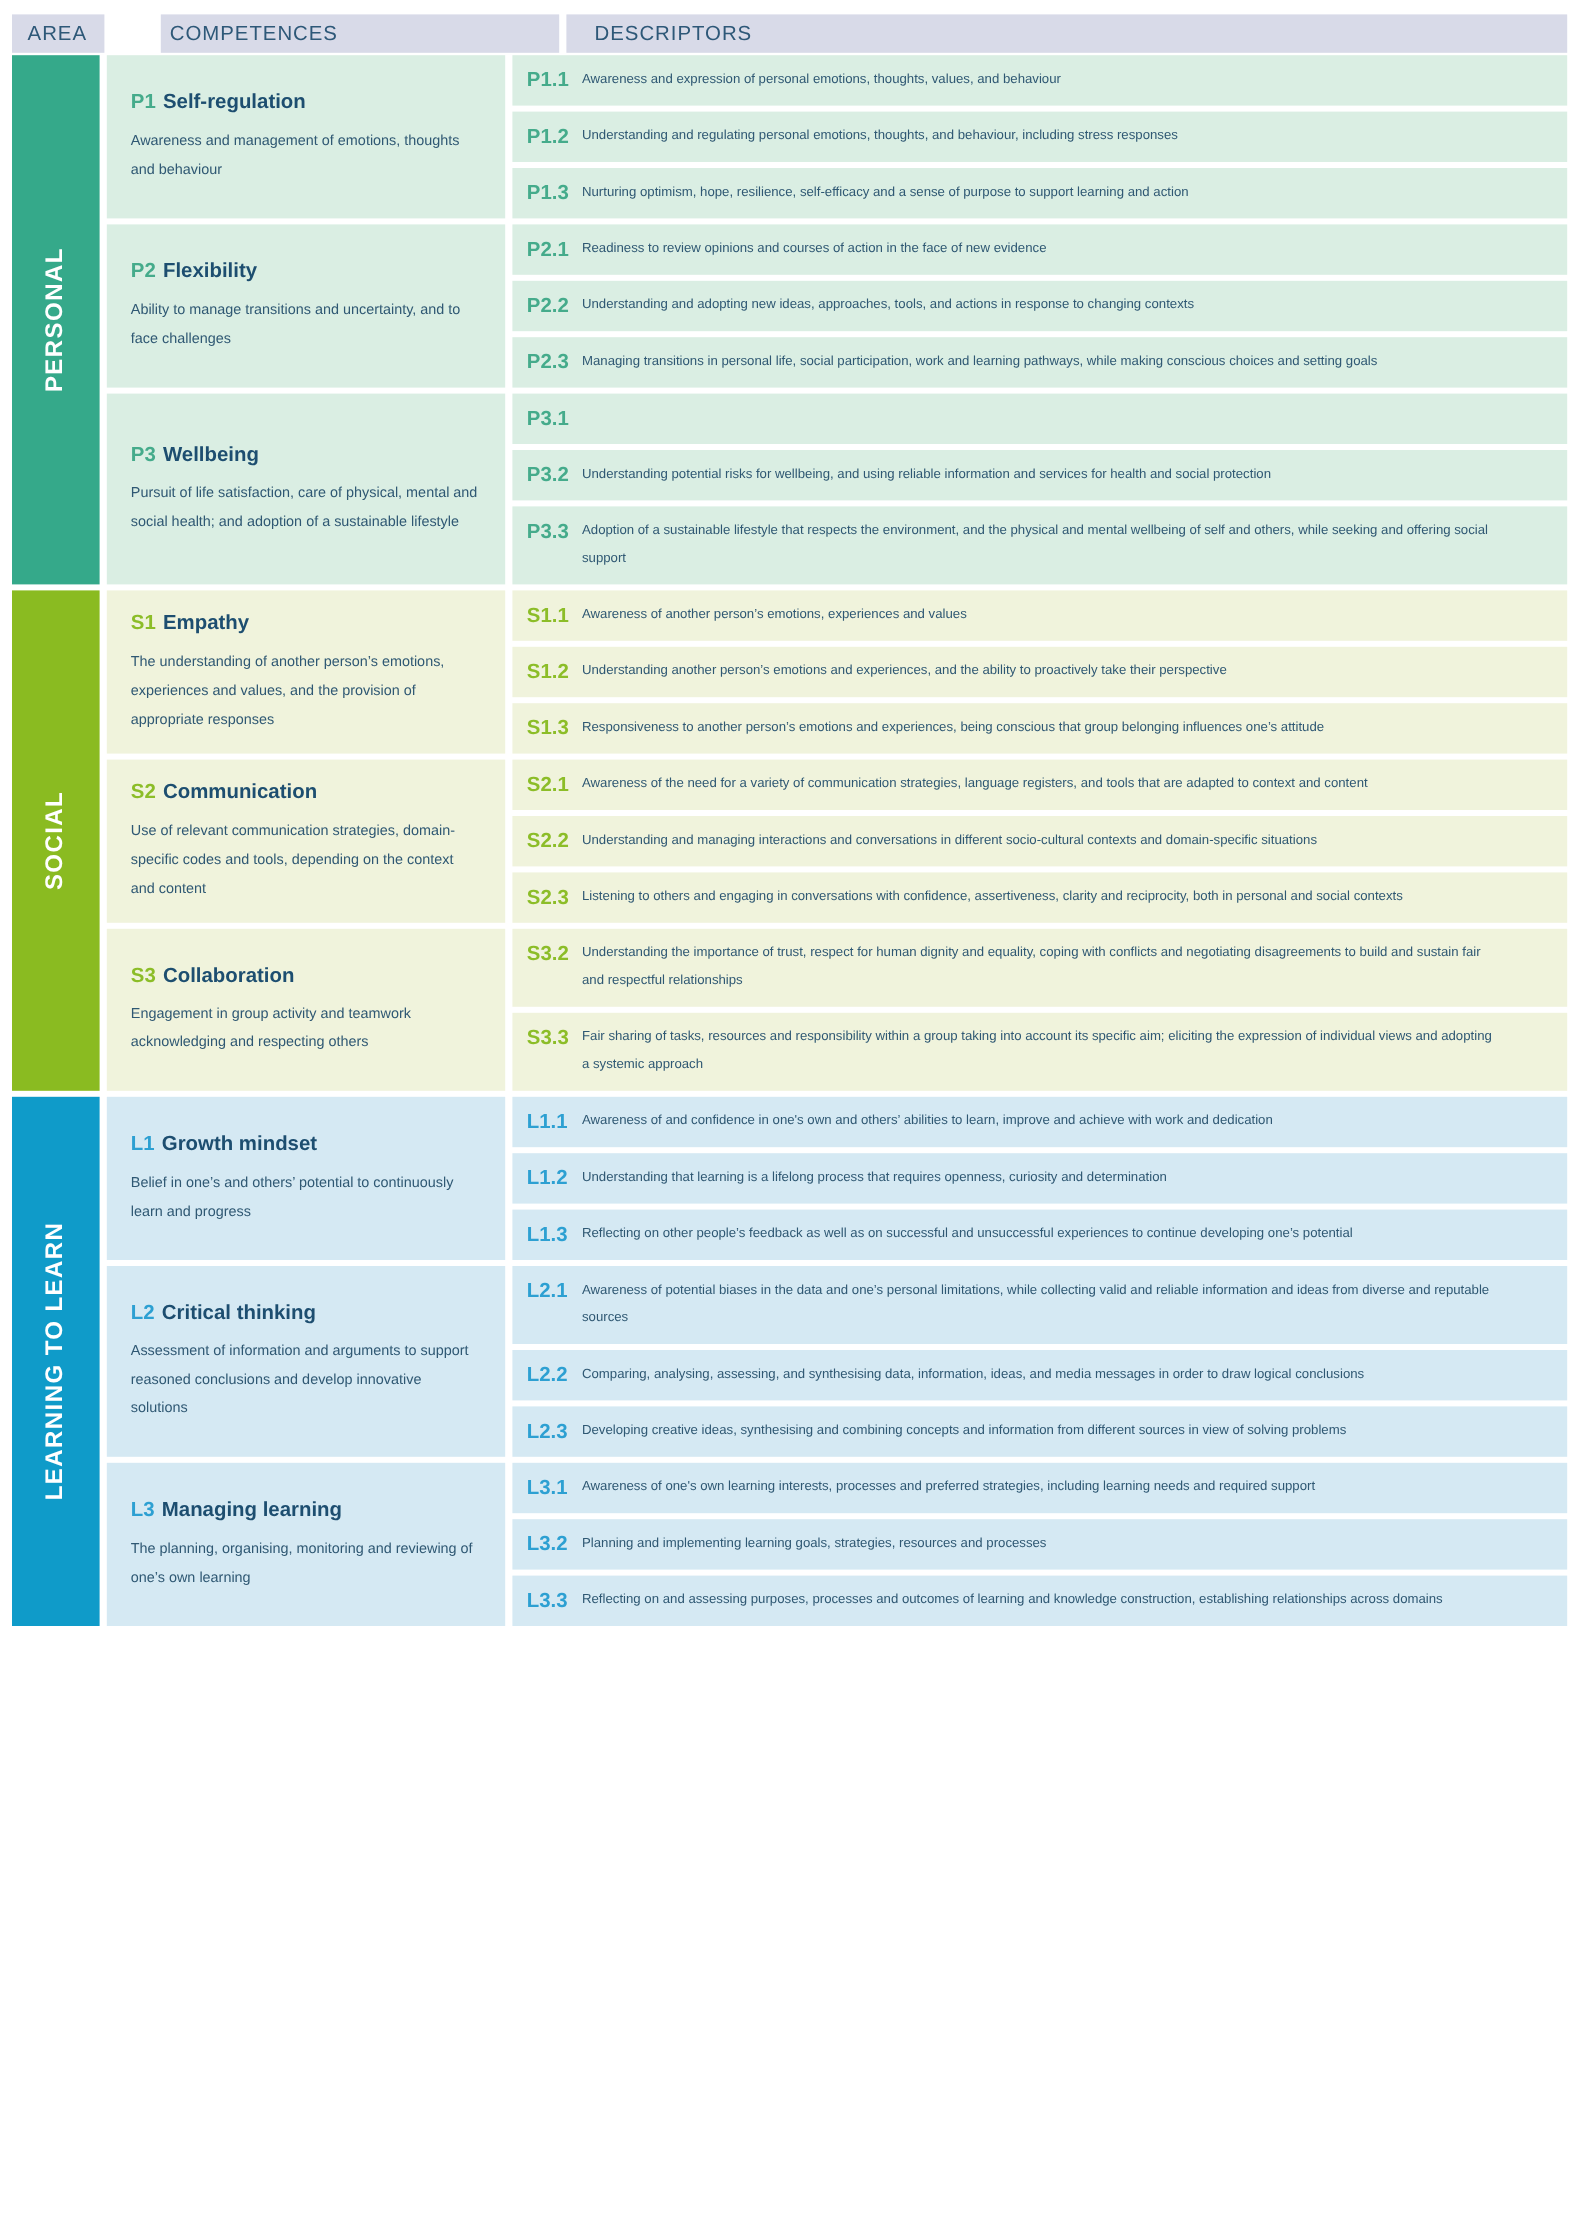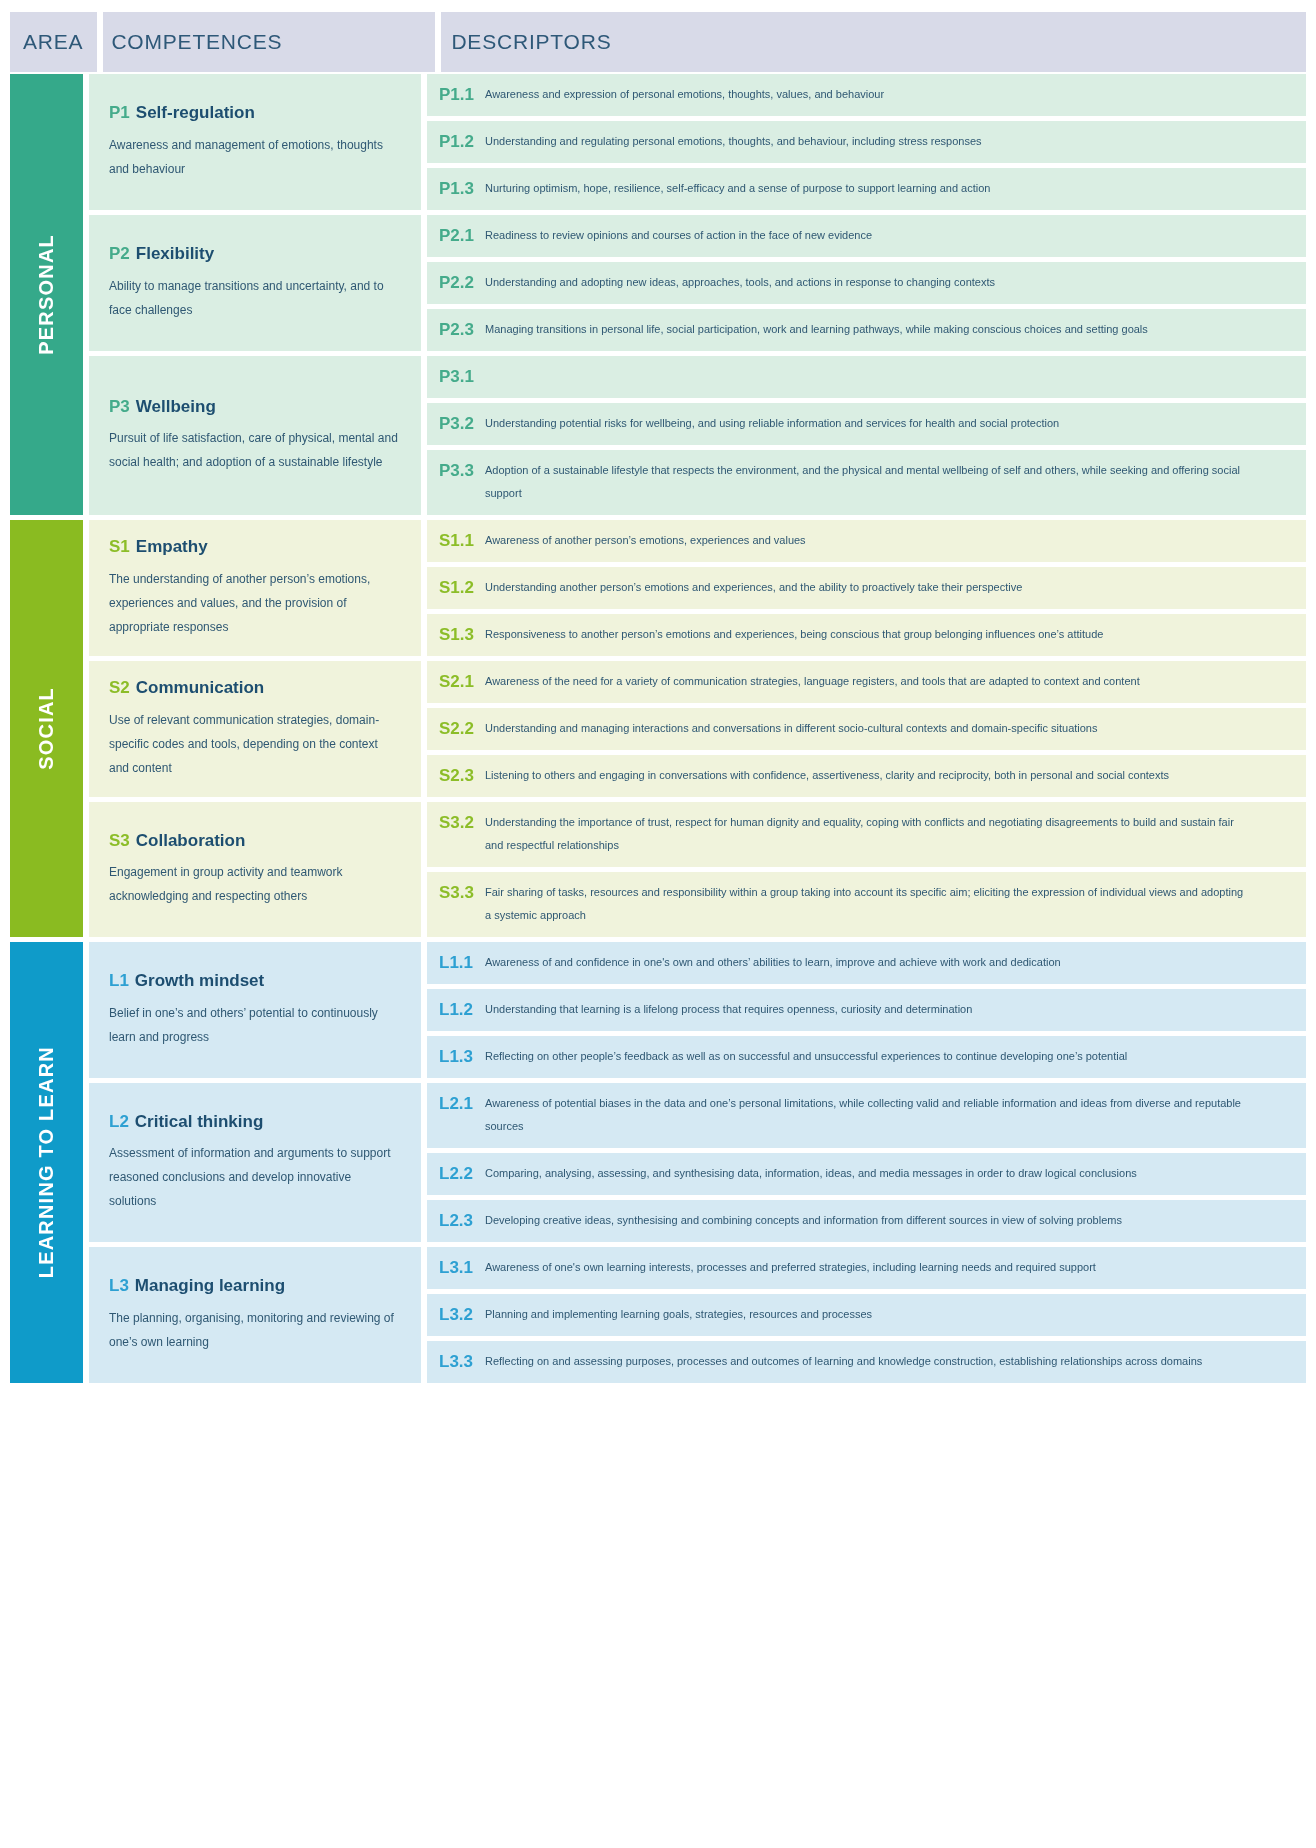--- a/index.html
+++ b/index.html
@@ -5,27 +5,27 @@
   html,body{margin:0;padding:0;background:#ffffff;}
   .page{
     width:1316px;min-height:1848px;box-sizing:border-box;
     padding:12px 10px 0 10px;background:#ffffff;
     font-family:"Liberation Sans","DejaVu Sans",sans-serif;
     color:#2f5873;
   }
   
   .thead{display:flex;gap:6px;margin-bottom:2px;}
   .th{
-    background:#d8dae8;color:#2e5878;font-size:21px;letter-spacing:0.8px;
+    background:#d8dae8;color:#2e5878;font-size:17px;letter-spacing:0.8px;
     display:flex;align-items:center;box-sizing:border-box;
-    height:60px;padding:0 14px;
+    height:32px;padding:0 14px;
   }
   .th.area-h{flex:0 0 73px;justify-content:flex-start;padding-left:13px;}
-  .th.comp-h{flex:0 0 332px;padding-left:8px;}
-  .th.desc-h{flex:1;padding-left:10px;}
+  .th.comp-h{flex:0 0 332px;padding-left:8px;margin-left:41px;}
+  .th.desc-h{flex:1;padding-left:24px;}
   
   .area{display:flex;gap:6px;margin-bottom:5px;}
   .band{flex:0 0 73px;display:flex;align-items:center;justify-content:center;}
   .band-text{
     writing-mode:vertical-rl;transform:rotate(180deg);
     color:#ffffff;font-weight:bold;font-size:20px;letter-spacing:1.2px;
     white-space:nowrap;
   }
   .groups{flex:1;display:flex;flex-direction:column;gap:5px;}
   .group{display:flex;gap:6px;}

